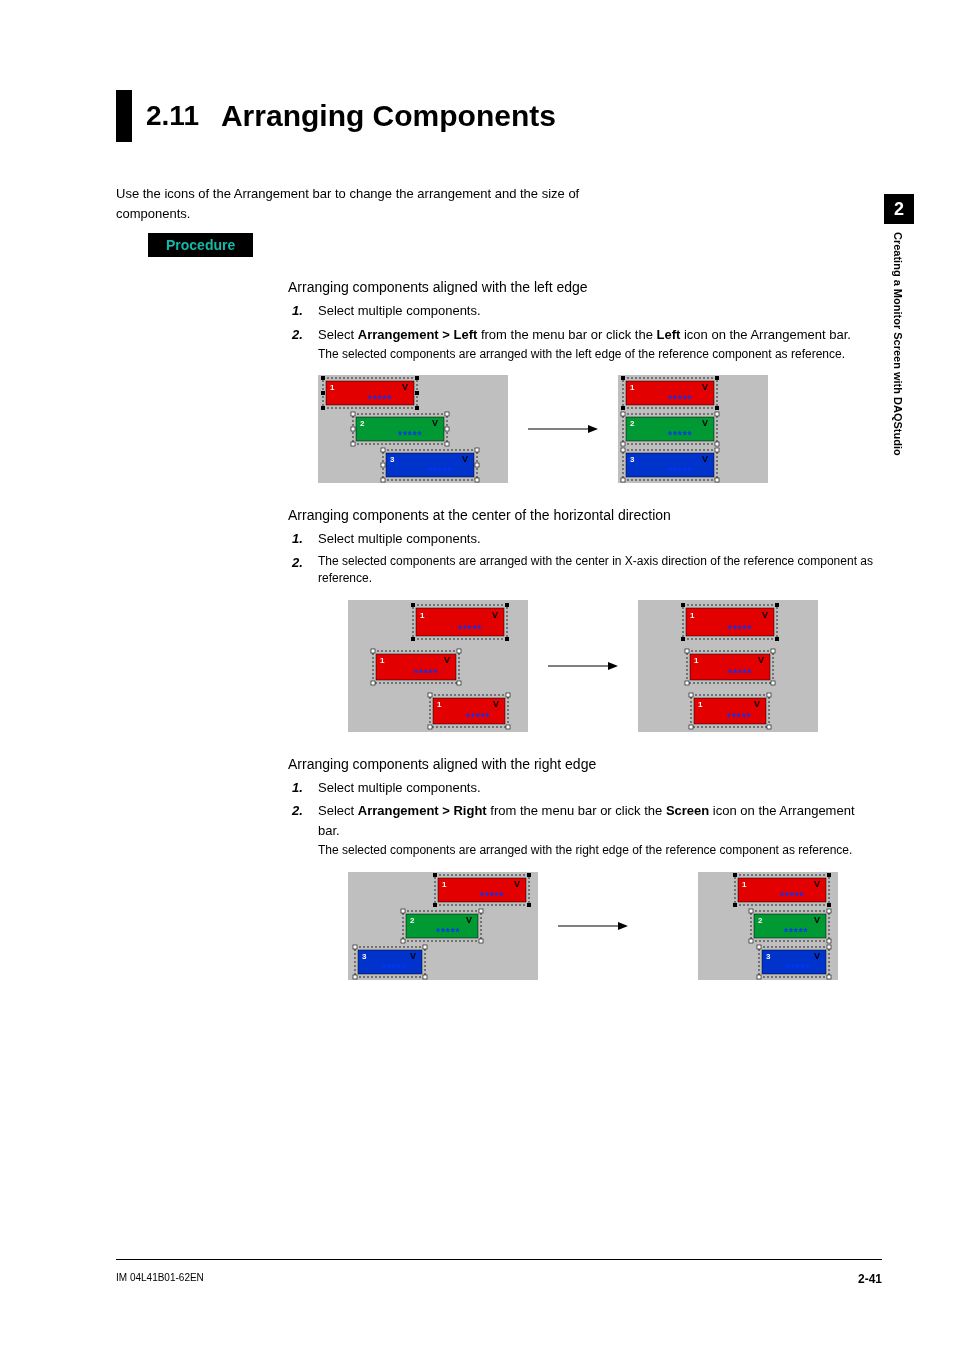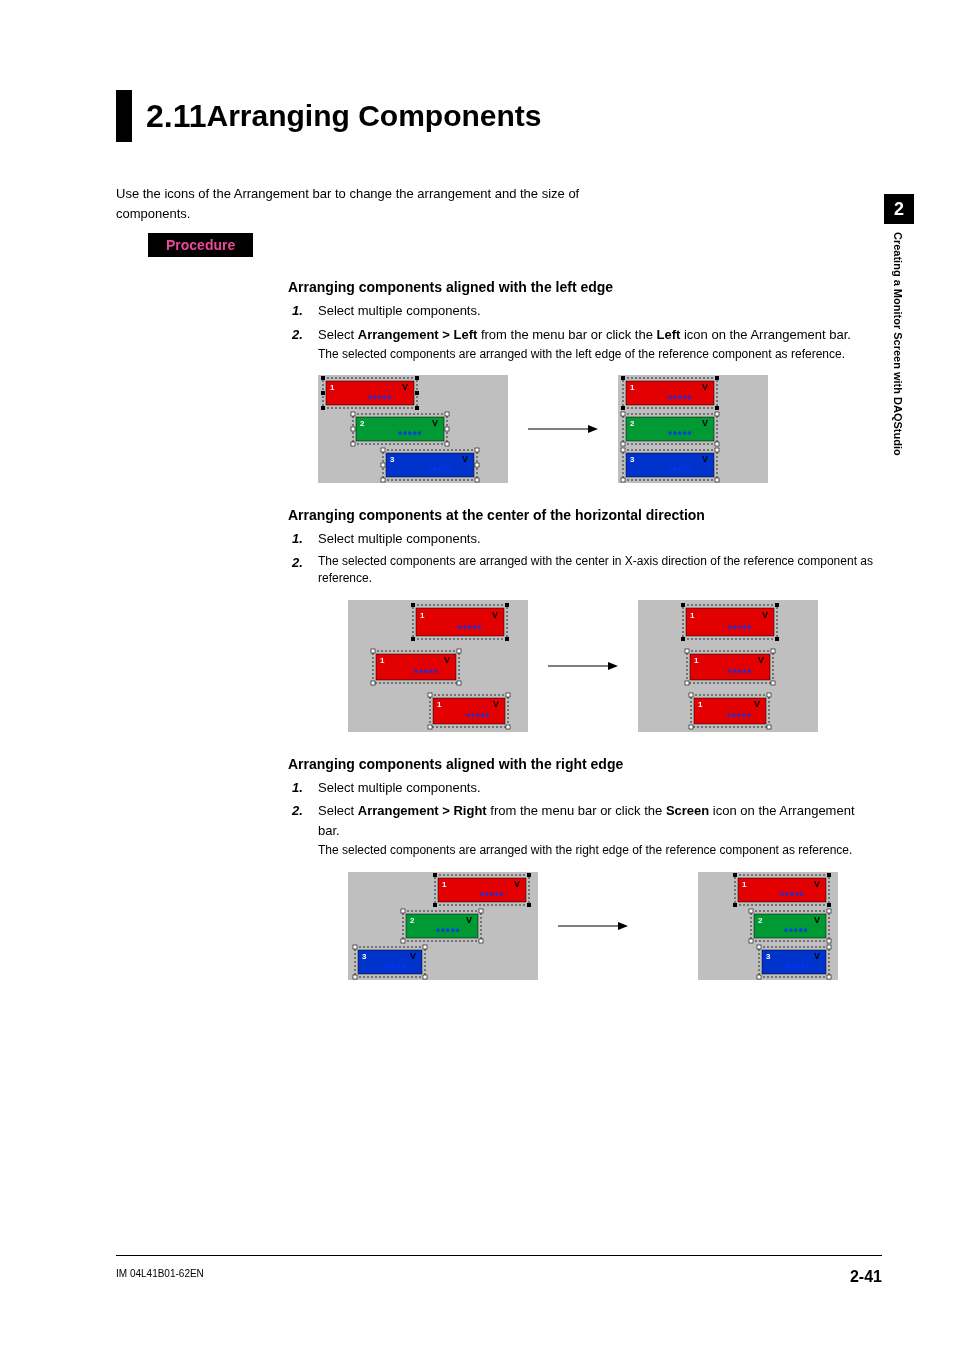--- a/index.html
+++ b/index.html
@@ -1,31 +1,31 @@
 <!DOCTYPE html>
 <html><head>
 <meta charset="utf-8">
 <style>
   * { box-sizing: border-box; margin: 0; padding: 0; }
   html, body { width: 954px; height: 1350px; font-family: Arial, Helvetica, sans-serif; background: #fff; color: #000; }
   .page { position: relative; width: 954px; height: 1350px; padding: 90px 72px 60px 116px; }
   
   .title-row { display: flex; align-items: center; margin-bottom: 42px; }
   .title-bar { width: 16px; height: 52px; background: #000; margin-right: 14px; }
-  .sect-num { font-size: 32px; font-weight: bold; }
+  .sect-num { font-size: 28px; font-weight: bold; margin-right: 22px; }
   .sect-title { font-size: 30px; font-weight: bold; }
   
   .sidetab { position: absolute; right: 40px; top: 194px; width: 30px; }
   .sidetab-box { width: 30px; height: 30px; background: #000; color: #fff; font-weight: bold; font-size: 18px; display: flex; align-items: center; justify-content: center; }
   .sidetab-text { writing-mode: vertical-rl; font-size: 11px; font-weight: bold; margin-top: 8px; padding-left: 8px; }
   
   .intro { font-size: 13px; line-height: 1.5; margin-bottom: 10px; width: 520px; }
-  .procedure-label { background: #000; color: #ec4899; font-weight: bold; font-size: 14px; padding: 4px 18px; display: inline-block; margin-left: 32px; }
+  .procedure-label { background: #000; color: #14b8a6; font-weight: bold; font-size: 14px; padding: 4px 18px; display: inline-block; margin-left: 32px; }
   .section { margin-left: 172px; margin-top: 22px; width: 590px; }
-  .sec-heading { font-weight: bold; font-size: 14px; margin-bottom: 6px; }
+  .sec-heading { font-weight: normal; font-size: 14px; margin-bottom: 6px; }
   ol.steps { list-style: none; padding-left: 22px; }
   ol.steps li { position: relative; font-size: 13px; line-height: 1.5; margin-bottom: 4px; padding-left: 8px; }
   ol.steps li .num { font-style: italic; font-weight: bold; position: absolute; left: -18px; }
   .note { font-size: 12px; line-height: 1.45; margin-top: 2px; }
   b { font-weight: bold; }
   
   .figure { margin: 12px auto 8px 30px; }
   .fig-svg { display: block; }
   .grey-panel { fill: #bfbfbf; }
   .red-box { fill: #e30000; stroke: #000; stroke-width: 0.5; }
@@ -34,21 +34,21 @@
   .sel { fill: none; stroke: #000; stroke-dasharray: 2 2; stroke-width: 0.8; }
   .handle { fill: #000; }
   .handle-w { fill: #fff; stroke: #000; stroke-width: 0.6; }
   .arrow-line { stroke: #000; stroke-width: 1.2; fill: none; }
   .arrow-head { fill: #000; }
   .lbl-txt { font-size: 8px; font-weight: bold; }
   .stars { font-size: 10px; font-weight: bold; fill: #0033ff; letter-spacing: 1px; }
   .v-txt { font-size: 9px; font-weight: bold; fill: #000; }
   
   .footer { position: absolute; bottom: 64px; left: 116px; right: 72px; border-top: 1px solid #000; padding-top: 12px; display: flex; justify-content: space-between; font-size: 10px; }
-  .footer .pg { font-weight: bold; font-size: 16px; }
+  .footer .pg { font-weight: bold; font-size: 12px; }
 </style>
 </head>
 <body>
 
 <div class="page">
 
   
   <div class="sidetab">
     <div class="sidetab-box">2</div>
     <div class="sidetab-text">Creating a Monitor Screen with DAQStudio</div>

